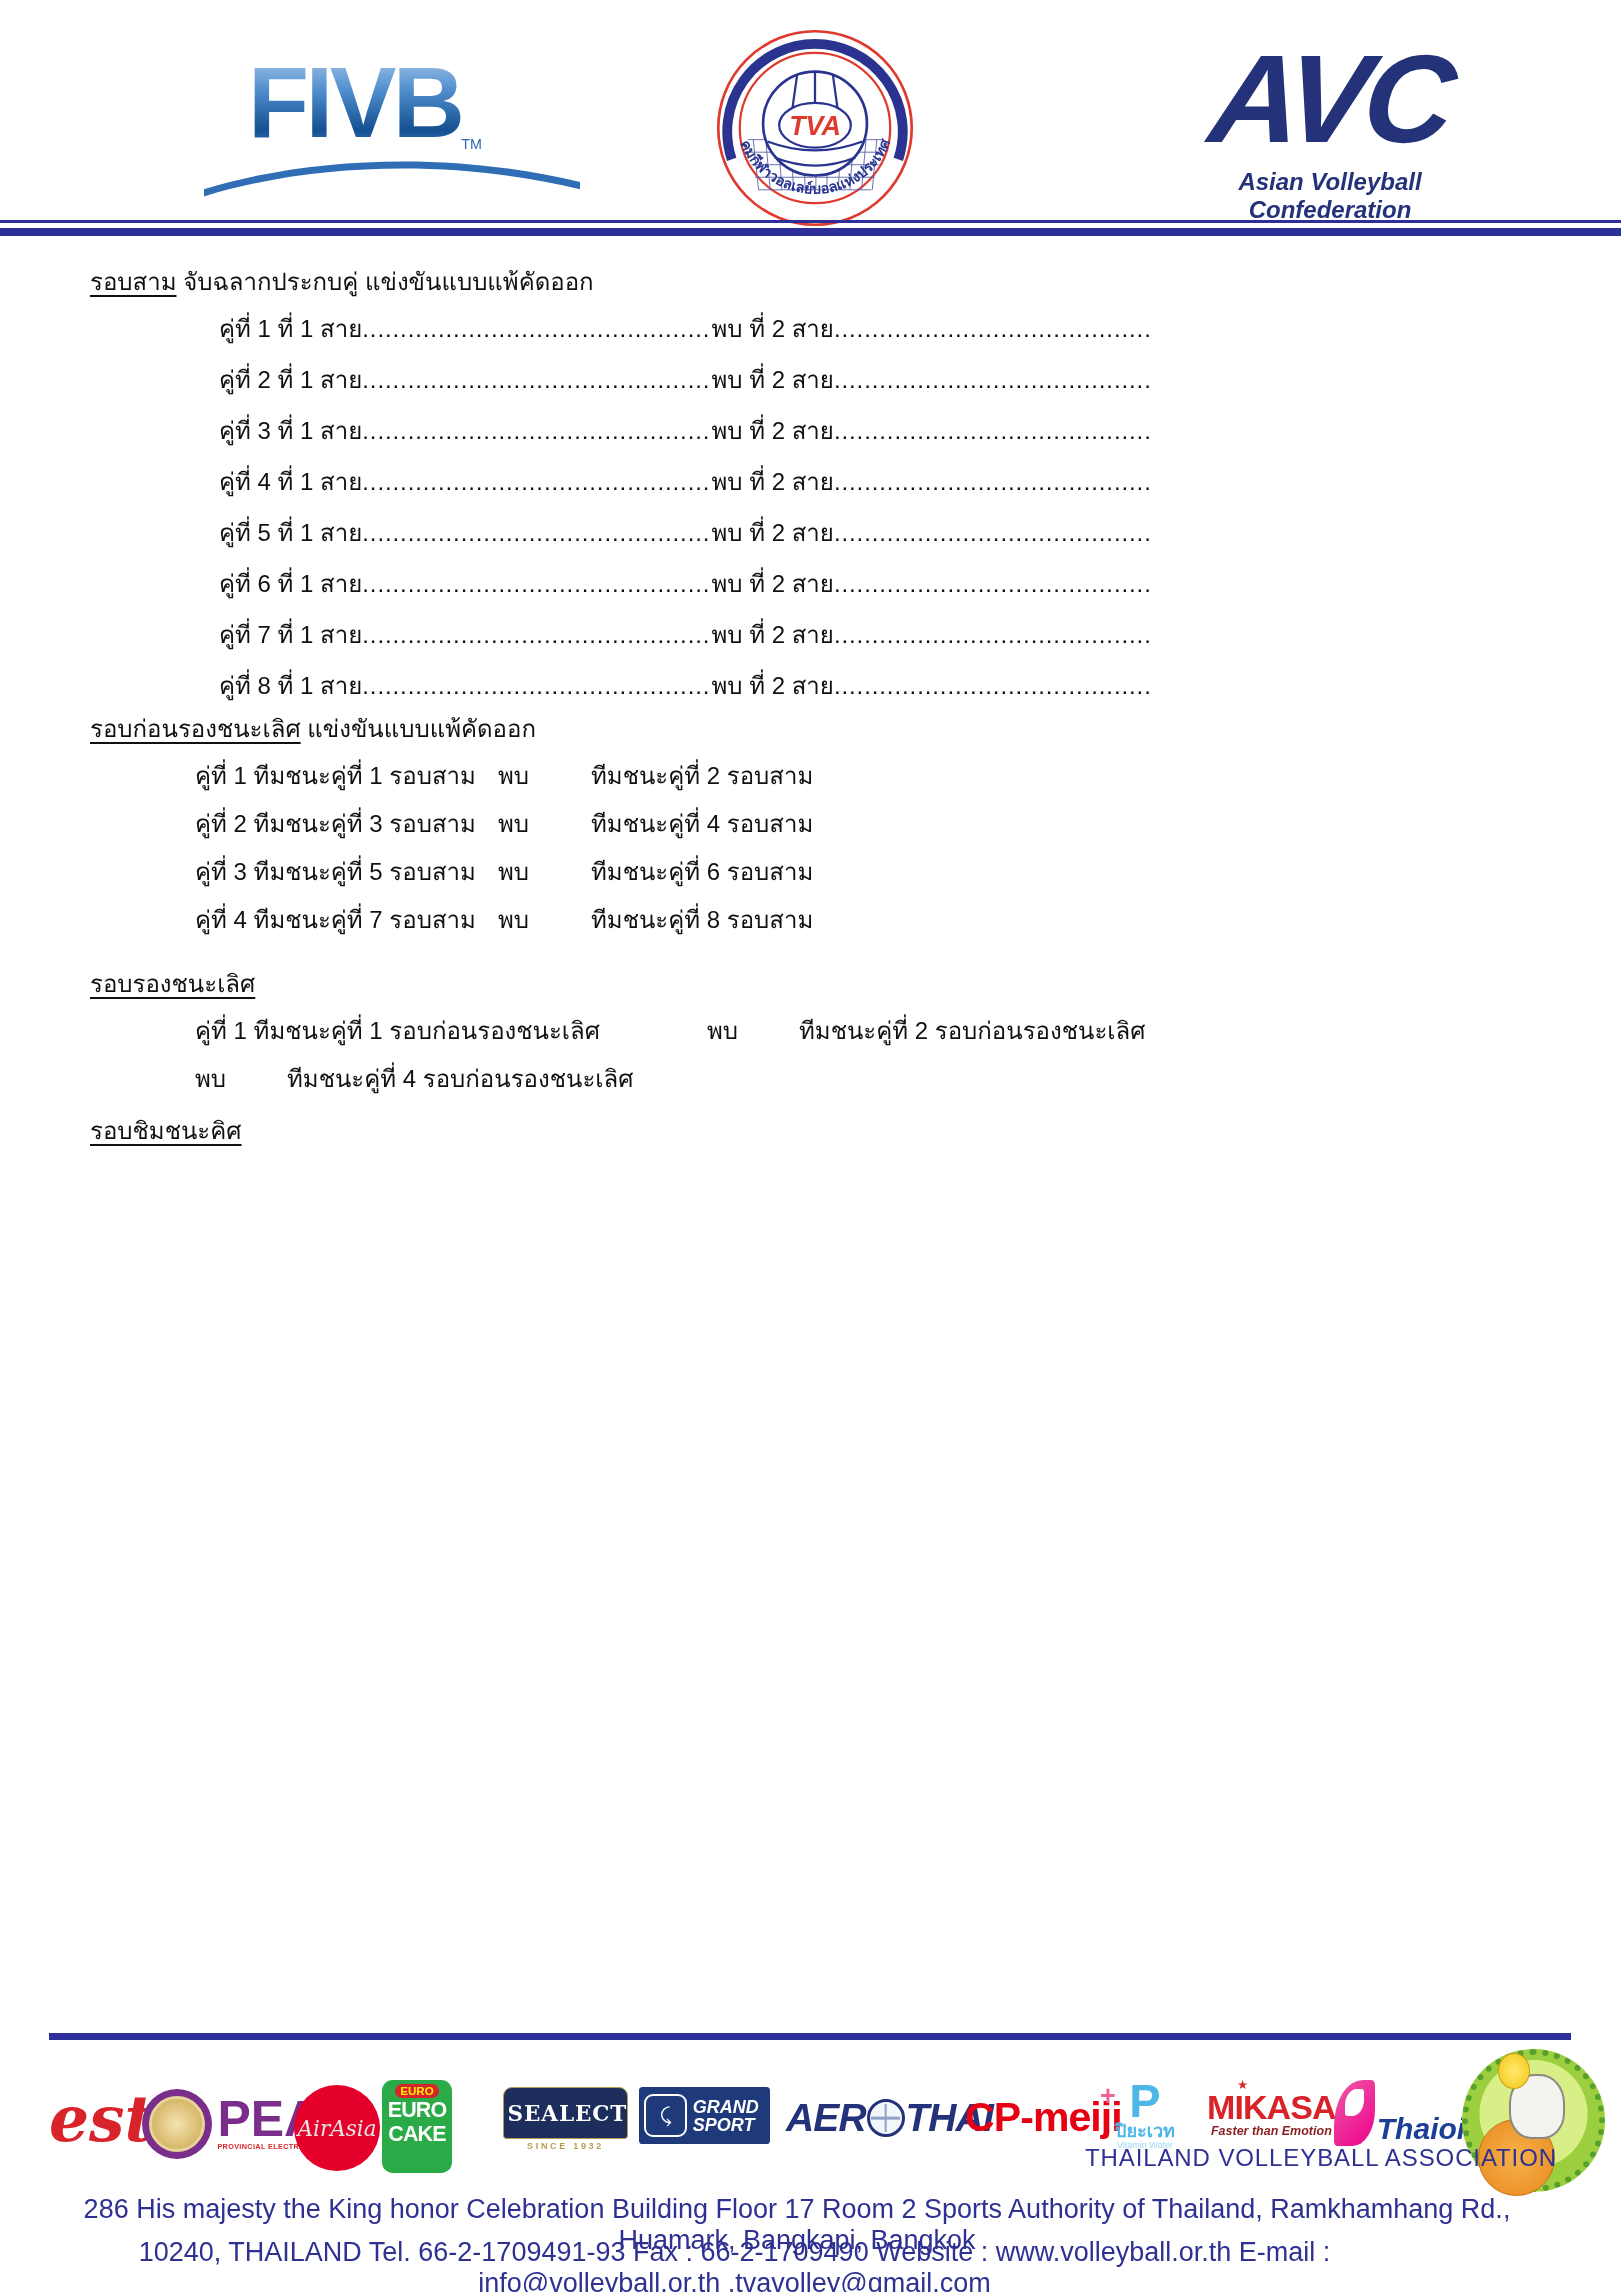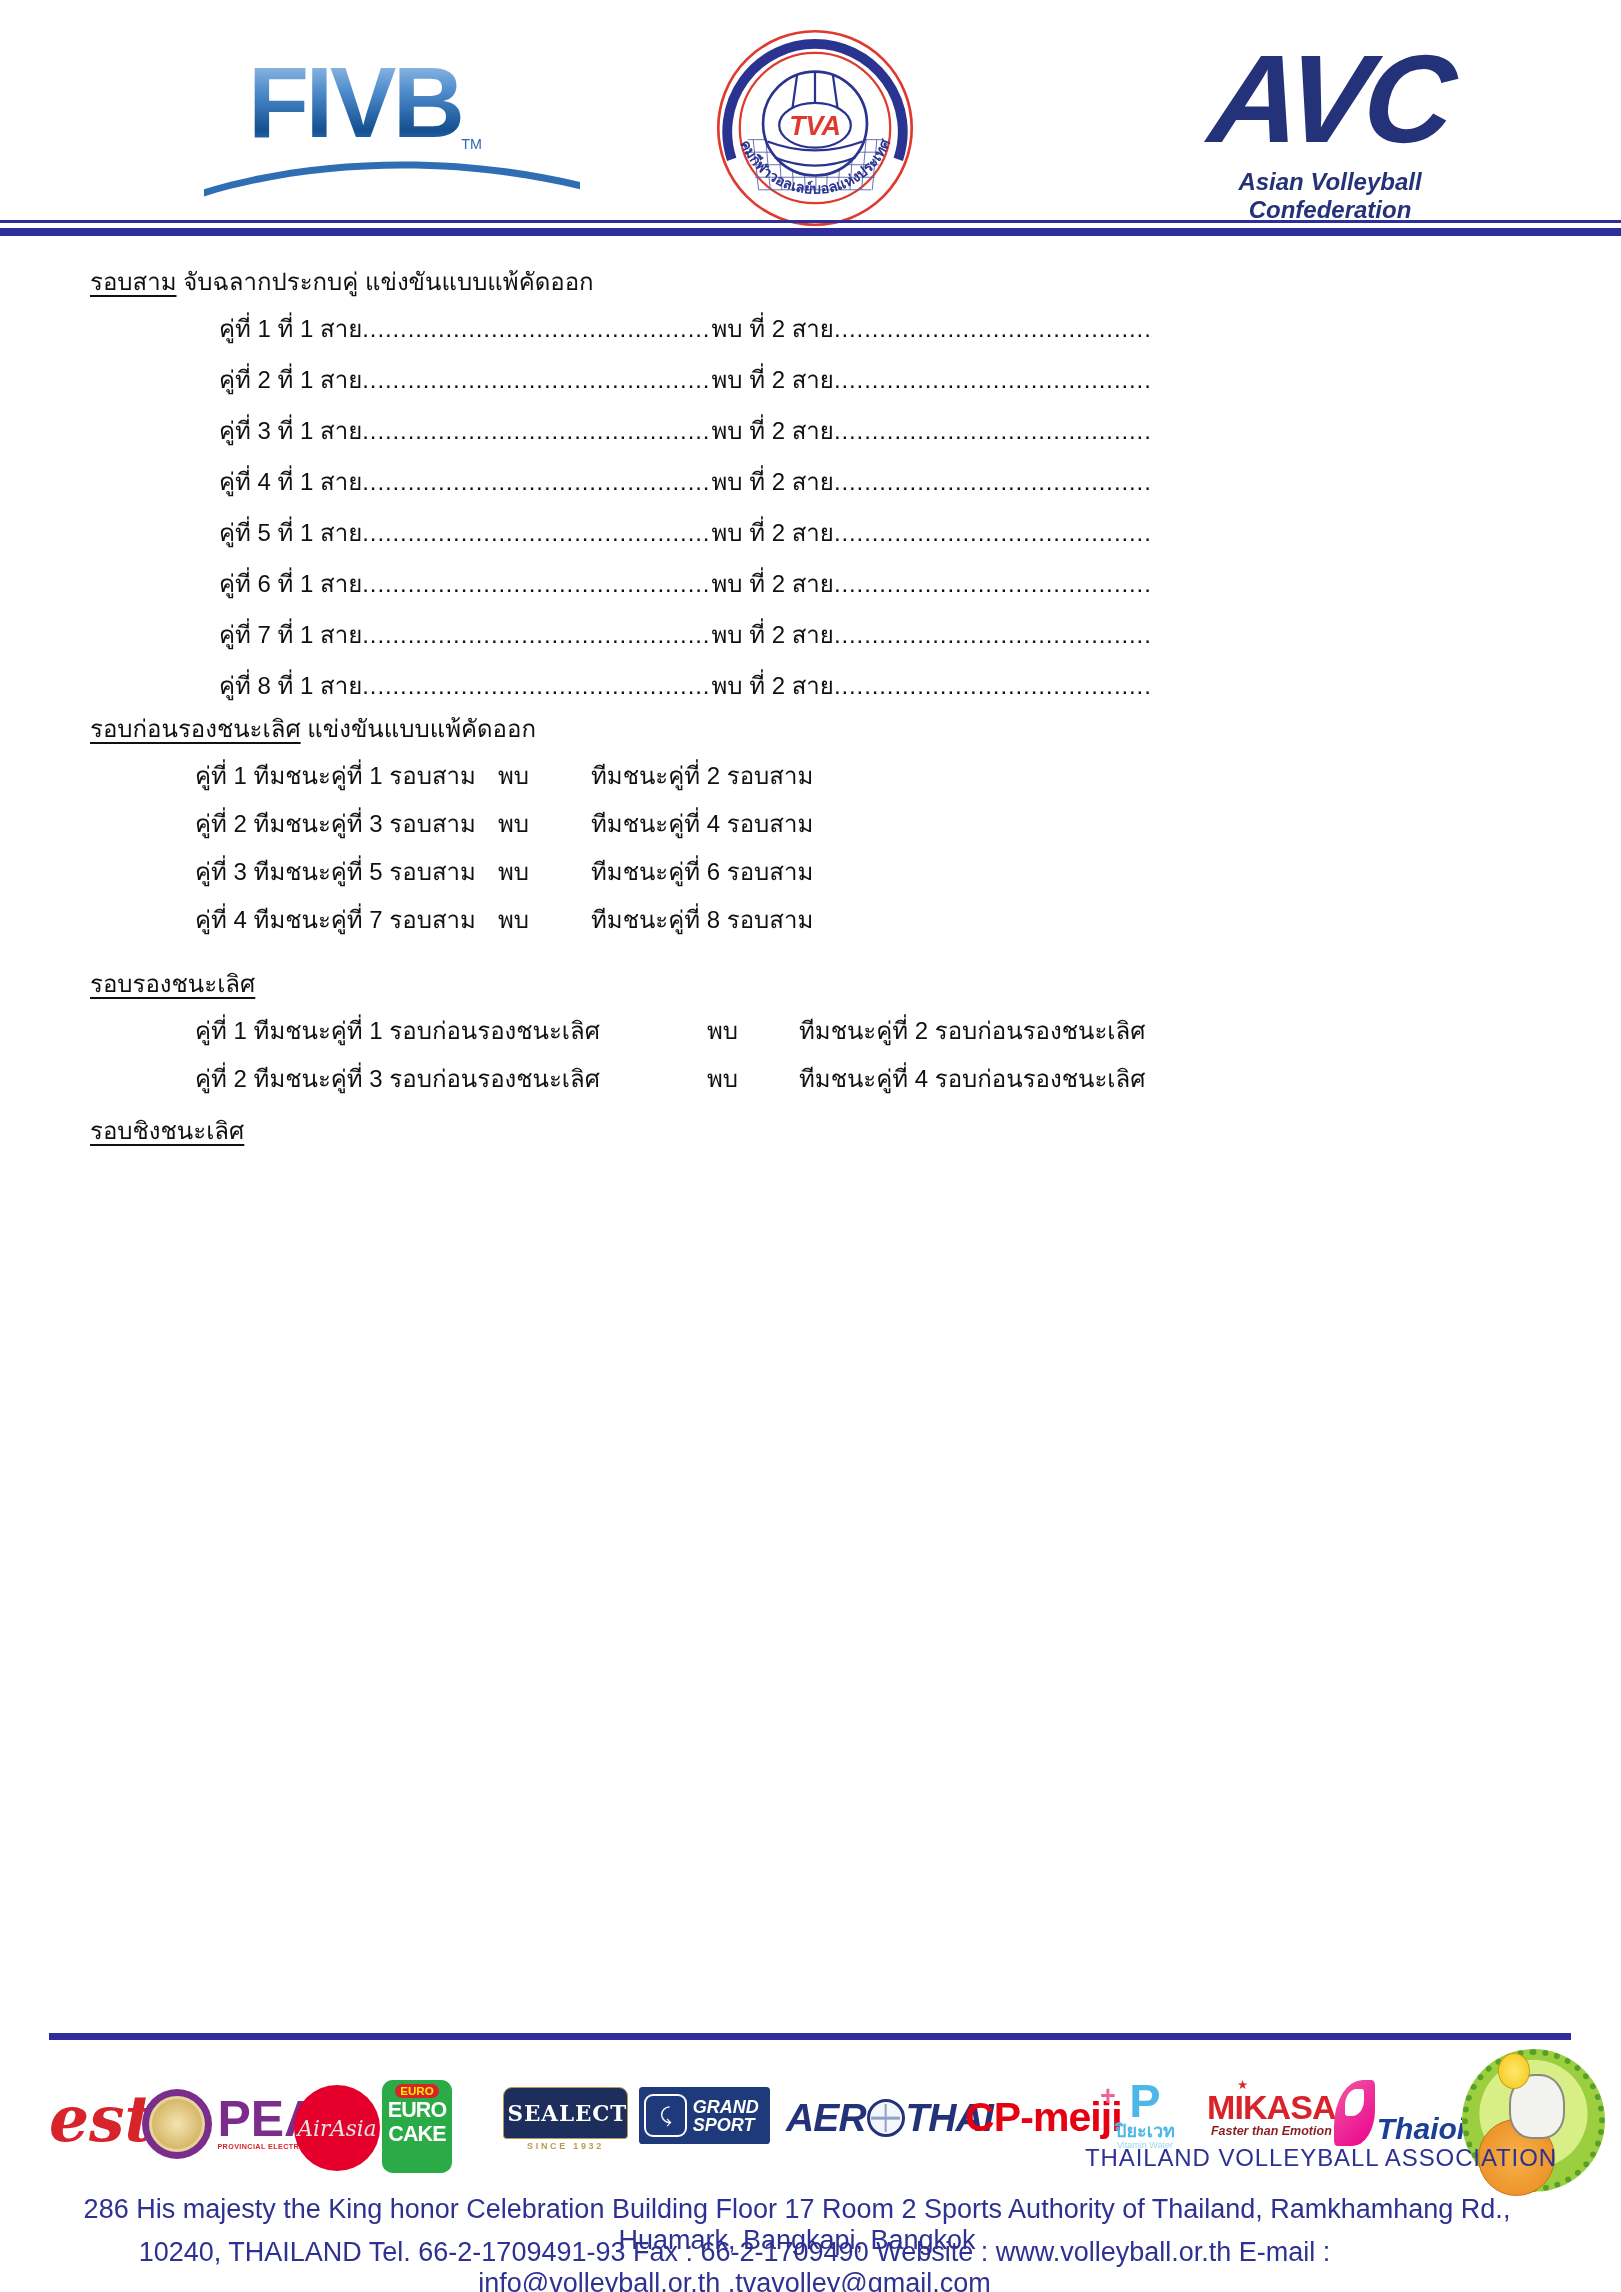--- a/index.html
+++ b/index.html
@@ -290,28 +290,27 @@
   <div class="sec-title thai" style="top:964px;">
     <span class="u">รอบรองชนะเลิศ</span>
   </div>
   <div class="rows thai" style="top:1007px;" id="semi-rows">
       <div class="vrow s">
     <span class="l">คู่ที่ 1 ทีมชนะคู่ที่ 1 รอบก่อนรองชนะเลิศ</span>
     <span class="m">พบ</span>
     <span class="r">ทีมชนะคู่ที่ 2 รอบก่อนรองชนะเลิศ</span>
   </div>
       <div class="vrow s">
-    <span class="l">คู่ที่ 2 ทีมชนะคู่ที่ 3 รอบก่อนรองชนะเลิศ</span>
     <span class="m">พบ</span>
     <span class="r">ทีมชนะคู่ที่ 4 รอบก่อนรองชนะเลิศ</span>
   </div>
     </div>
 
   <div class="sec-title thai" style="top:1111px;">
-    <span class="u">รอบชิงชนะเลิศ</span>
+    <span class="u">รอบชิมชนะคิศ</span>
   </div>
   <div class="rows thai" style="top:1154px;" id="final-lines">
       <div class="fline"></div>
       <div class="fline"></div>
     </div>
 
   <div class="f-rule"></div>
 
   <div class="logo est">
     <span class="r"><span>est</span></span>

